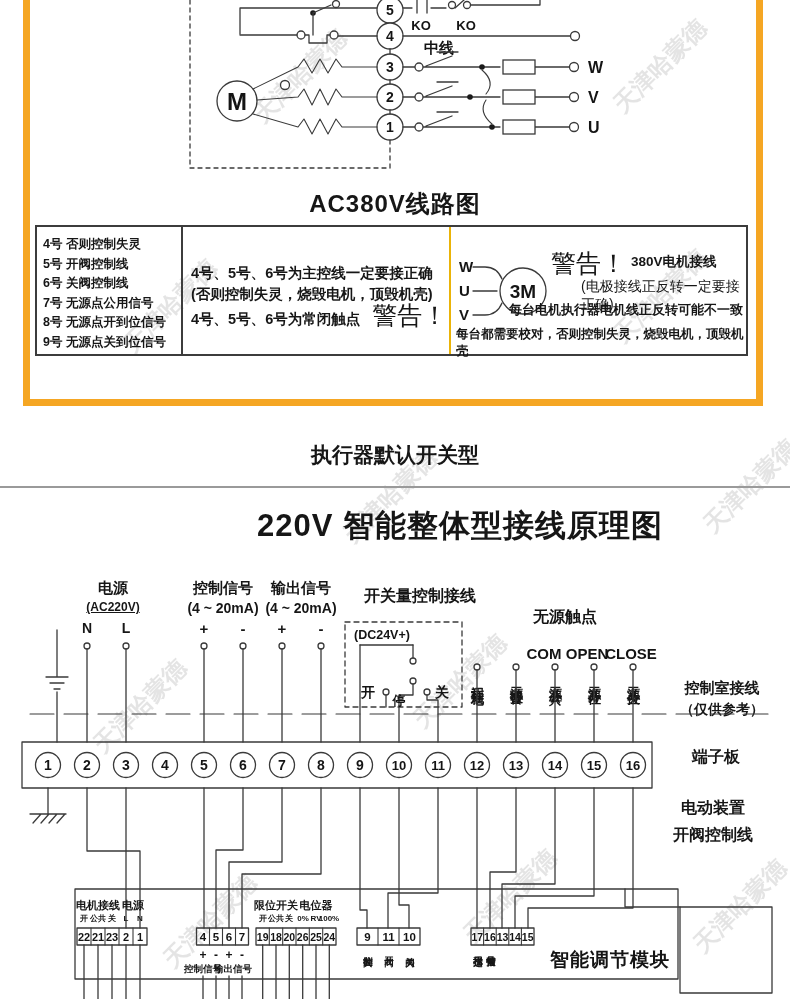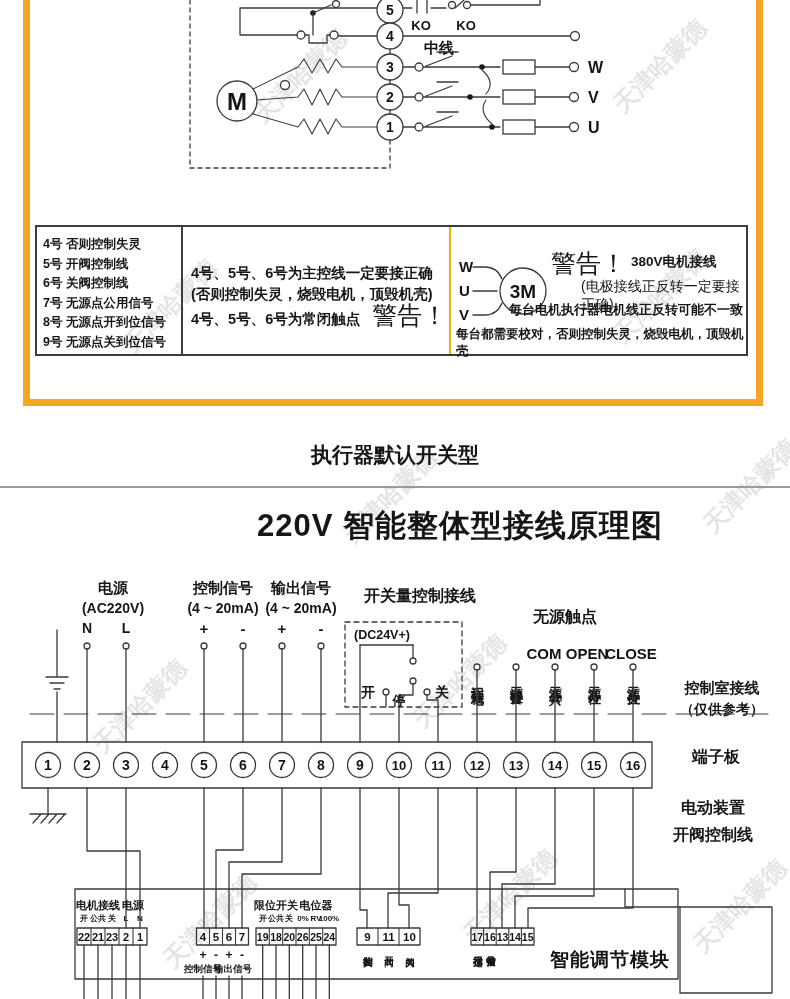--- a/index.html
+++ b/index.html
@@ -113,20 +113,21 @@
     <g>
       <circle class="oc" cx="237" cy="101" r="20" stroke-width="2.2"></circle>
       <text class="t" x="237" y="110" font-size="24" text-anchor="middle">M</text>
       <polyline class="ln thin" points="377,67 342,67 336,59 328,73 320,59 312,73 304,59 298,67 253,89" fill="none"></polyline>
       <polyline class="ln thin" points="377,97 342,97 336,89 328,105 320,89 312,105 304,89 298,97 257,100" fill="none"></polyline>
       <polyline class="ln thin" points="377,127 342,127 336,119 328,134 320,119 312,134 304,119 298,127 253,114" fill="none"></polyline>
       <circle class="oc" cx="285" cy="85" r="4.5"></circle>
     </g>
   </svg>
 
+  <div class="lbl" style="left:395px;top:188px;font-size:24px;letter-spacing:1px;">AC380V线路图</div>
 
   <div class="spec-table">
     <div class="c1">
       <div>4号 否则控制失灵</div>
       <div>5号 开阀控制线</div>
       <div>6号 关阀控制线</div>
       <div>7号 无源点公用信号</div>
       <div>8号 无源点开到位信号</div>
       <div>9号 无源点关到位信号</div>
     </div>
@@ -151,21 +152,21 @@
       <div class="abs" style="left:58px;top:74px;font-size:13px;font-weight:bold;">每台电机执行器电机线正反转可能不一致</div>
       <div class="abs" style="left:5px;top:99px;font-size:12.5px;font-weight:bold;">每台都需要校对，否则控制失灵，烧毁电机，顶毁机壳</div>
     </div>
   </div>
 
   <div class="lbl" style="left:395px;top:441px;font-size:21px;">执行器默认开关型</div>
   <div class="grayline"></div>
   <div class="abs" style="left:257px;top:505px;font-size:31px;font-weight:bold;letter-spacing:1px;">220V 智能整体型接线原理图</div>
 
   <div class="lbl" style="left:113px;top:579px;font-size:15px;">电源</div>
-  <div class="lbl" style="left:113px;top:600px;font-size:14px;">(AC220V)</div>
+  <div class="lbl" style="left:113px;top:600px;font-size:12px;text-decoration:underline;">(AC220V)</div>
   <div class="lbl" style="left:87px;top:620px;font-size:14px;">N</div>
   <div class="lbl" style="left:126px;top:620px;font-size:14px;">L</div>
   <div class="lbl" style="left:223px;top:579px;font-size:15px;">控制信号</div>
   <div class="lbl" style="left:223px;top:600px;font-size:14px;">(4 ~ 20mA)</div>
   <div class="lbl" style="left:301px;top:579px;font-size:15px;">输出信号</div>
   <div class="lbl" style="left:301px;top:600px;font-size:14px;">(4 ~ 20mA)</div>
   <div class="lbl" style="left:204px;top:620px;font-size:15px;">+</div>
   <div class="lbl" style="left:243px;top:620px;font-size:15px;">-</div>
   <div class="lbl" style="left:282px;top:620px;font-size:15px;">+</div>
   <div class="lbl" style="left:321px;top:620px;font-size:15px;">-</div>

